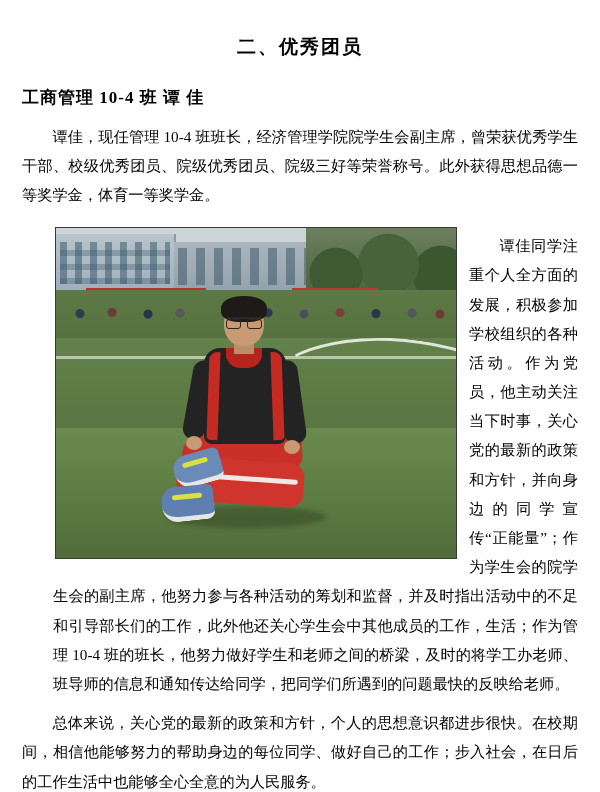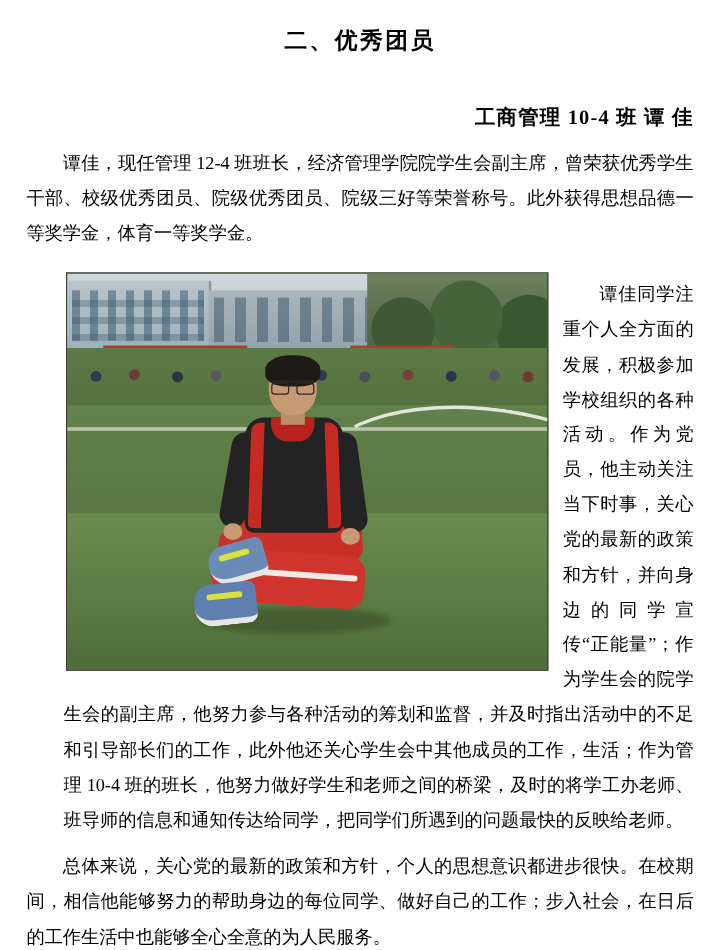--- a/index.html
+++ b/index.html
@@ -12,36 +12,36 @@
     background: #ffffff;
     font-family: "Liberation Serif", "DejaVu Serif", serif;
     color: #000000;
     overflow: hidden;
   }
   .page {
     position: relative;
     width: 600px;
     height: 792px;
     box-sizing: border-box;
-    padding: 14px 22px 0 22px;
+    padding: 26px 22px 0 22px;
   }
   .heading-1 {
     text-align: center;
     font-weight: bold;
     font-size: 19px;
     letter-spacing: 2px;
     margin: 6px 0 2px 0;
     line-height: 1.6;
   }
   .heading-2 {
-    text-align: right;
+    text-align: left;
     font-weight: bold;
     font-size: 17px;
     letter-spacing: 1px;
-    margin: 34px 0 6px 0;
+    margin: 22px 0 6px 0;
     line-height: 1.6;
   }
   .para {
     font-size: 15.2px;
     line-height: 1.92;
     text-align: justify;
     text-justify: inter-ideograph;
     margin: 10px 0 0 0;
     text-indent: 2em;
   }
@@ -265,21 +265,21 @@
 </style>
 </head>
 <body>
 
 <div class="page">
 
   <h1 class="heading-1">二、优秀团员</h1>
 
   <h2 class="heading-2">工商管理 10-4 班    谭    佳</h2>
 
-  <p class="para">谭佳，现任管理 12-4 班班长，经济管理学院院学生会副主席，曾荣获优秀学生干部、校级优秀团员、院级优秀团员、院级三好等荣誉称号。此外获得思想品德一等奖学金，体育一等奖学金。</p>
+  <p class="para">谭佳，现任管理 10-4 班班长，经济管理学院院学生会副主席，曾荣获优秀学生干部、校级优秀团员、院级优秀团员、院级三好等荣誉称号。此外获得思想品德一等奖学金，体育一等奖学金。</p>
 
   <div class="float-wrap body-block">
 
     <div class="photo">
       <div class="sky"></div>
       <div class="building"></div>
       <div class="building2"></div>
       <div class="treeline"></div>
       <div class="bannerred"></div>
       <div class="bannerred2"></div>

